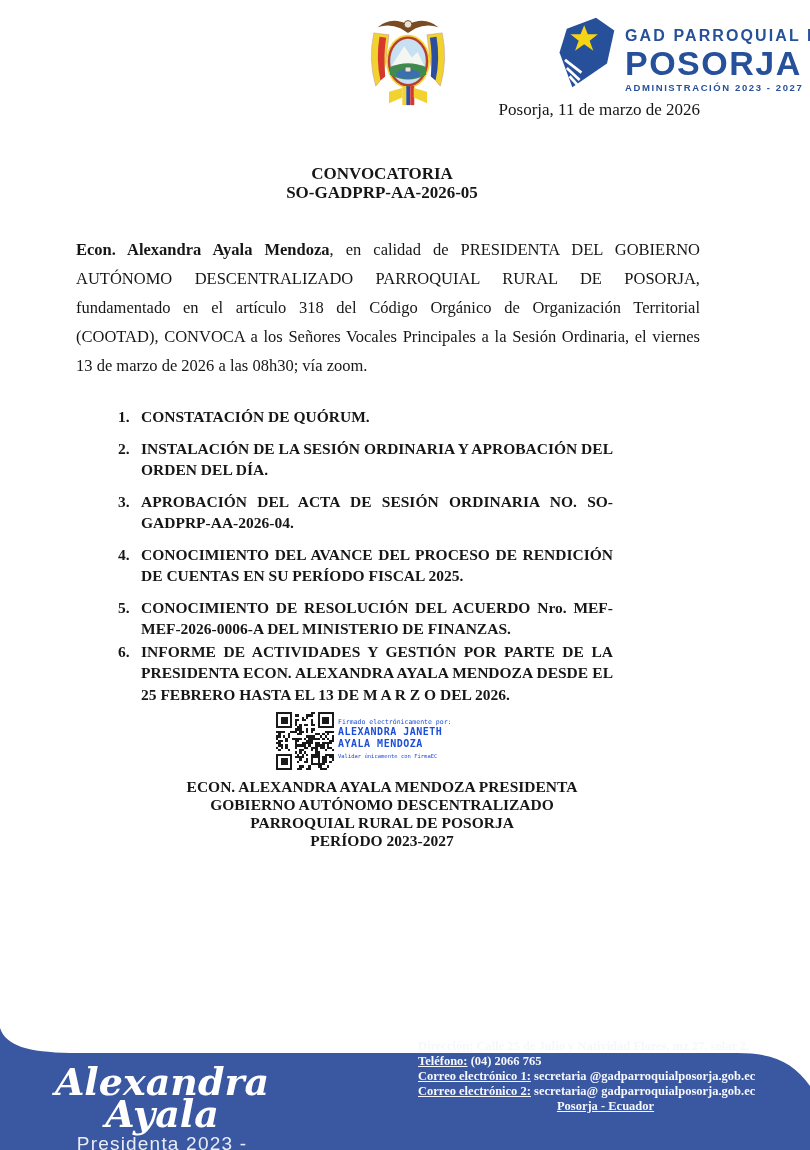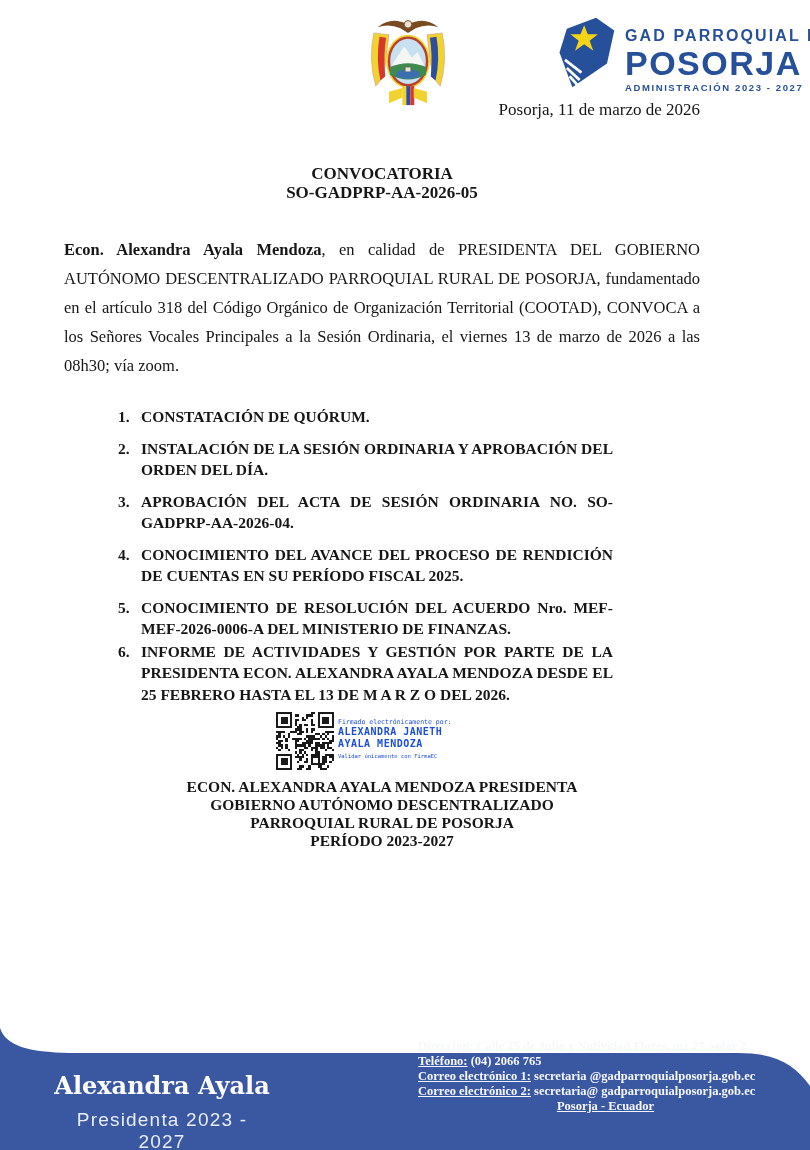--- a/index.html
+++ b/index.html
@@ -11,21 +11,21 @@
   .coat{position:absolute;left:360px;top:12px;width:96px;height:95px;}
   .logo{position:absolute;left:554px;top:16px;display:flex;align-items:flex-start;}
   .logo-shield{width:64px;height:84px;flex:none;}
   .logo-text{margin-left:7px;color:#27509b;font-family:"Liberation Sans",sans-serif;padding-top:11px;}
   .logo-gad{font-size:16px;font-weight:bold;letter-spacing:2.1px;white-space:nowrap;}
   .logo-name{font-size:34px;font-weight:bold;letter-spacing:1.5px;line-height:34px;margin-top:1px;}
   .logo-admin{font-size:9.5px;font-weight:bold;letter-spacing:1.6px;margin-top:2px;white-space:nowrap;}
 
   .date{margin-top:100px;text-align:right;font-size:17px;line-height:20px;}
   .title{margin-top:44px;text-align:center;font-weight:bold;font-size:17px;line-height:19px;}
-  .intro{margin:33px 0 0 0;font-size:16.5px;line-height:29px;text-align:justify;}
+  .intro{margin:33px 0 0 12px;font-size:16.5px;line-height:29px;text-align:justify;}
   .agenda-heading{margin:24px 0 0 50px;font-weight:bold;font-size:16px;}
   .agenda{margin-top:26px;}
   .agenda-item{display:flex;margin-left:54px;margin-bottom:10px;}
   .agenda-item.tight{margin-bottom:1px;}
   .agenda-item.last{margin-bottom:0;}
   .num{flex:none;width:23px;font-weight:bold;font-size:15.5px;line-height:21.5px;}
   .itext{width:472px;font-weight:bold;font-size:15.5px;line-height:21.5px;text-align:justify;}
 
   
   .stamp{display:flex;margin-top:7px;margin-left:212px;align-items:flex-start;}
@@ -34,21 +34,21 @@
   .stamp-caption{font-size:6.5px;line-height:8px;}
   .stamp-name{font-size:10px;font-weight:bold;line-height:11.5px;letter-spacing:.5px;}
   .stamp-note{font-size:5.5px;line-height:7px;margin-top:4px;}
 
   .sig-block{margin-top:8px;text-align:center;font-weight:bold;font-size:15.5px;line-height:18px;}
 
   
   .footer{position:absolute;left:0;bottom:0;width:810px;height:122px;}
   .footer svg.band{position:absolute;inset:0;width:810px;height:122px;}
   .footer-left{position:absolute;left:52px;top:38px;width:220px;text-align:center;color:#fff;}
-  .footer-name{font-family:"DejaVu Serif",serif;font-weight:bold;font-size:24px;line-height:40px;}
+  .footer-name{font-family:"DejaVu Serif",serif;font-style:italic;font-weight:bold;font-size:38px;line-height:32px;}
   .footer-role{font-family:"Liberation Sans",sans-serif;font-size:19px;letter-spacing:1.2px;color:#e9edf6;margin-top:3px;}
   .footer-right{position:absolute;left:418px;top:11px;width:375px;color:#f5f7fb;
                 font-size:12.5px;font-weight:bold;line-height:15px;}
   .footer-right .lbl{text-decoration:underline;}
   .footer-location{text-align:center;margin-top:0;text-decoration:underline;}
 </style>
 </head>
 <body>
 
 <div class="page">

